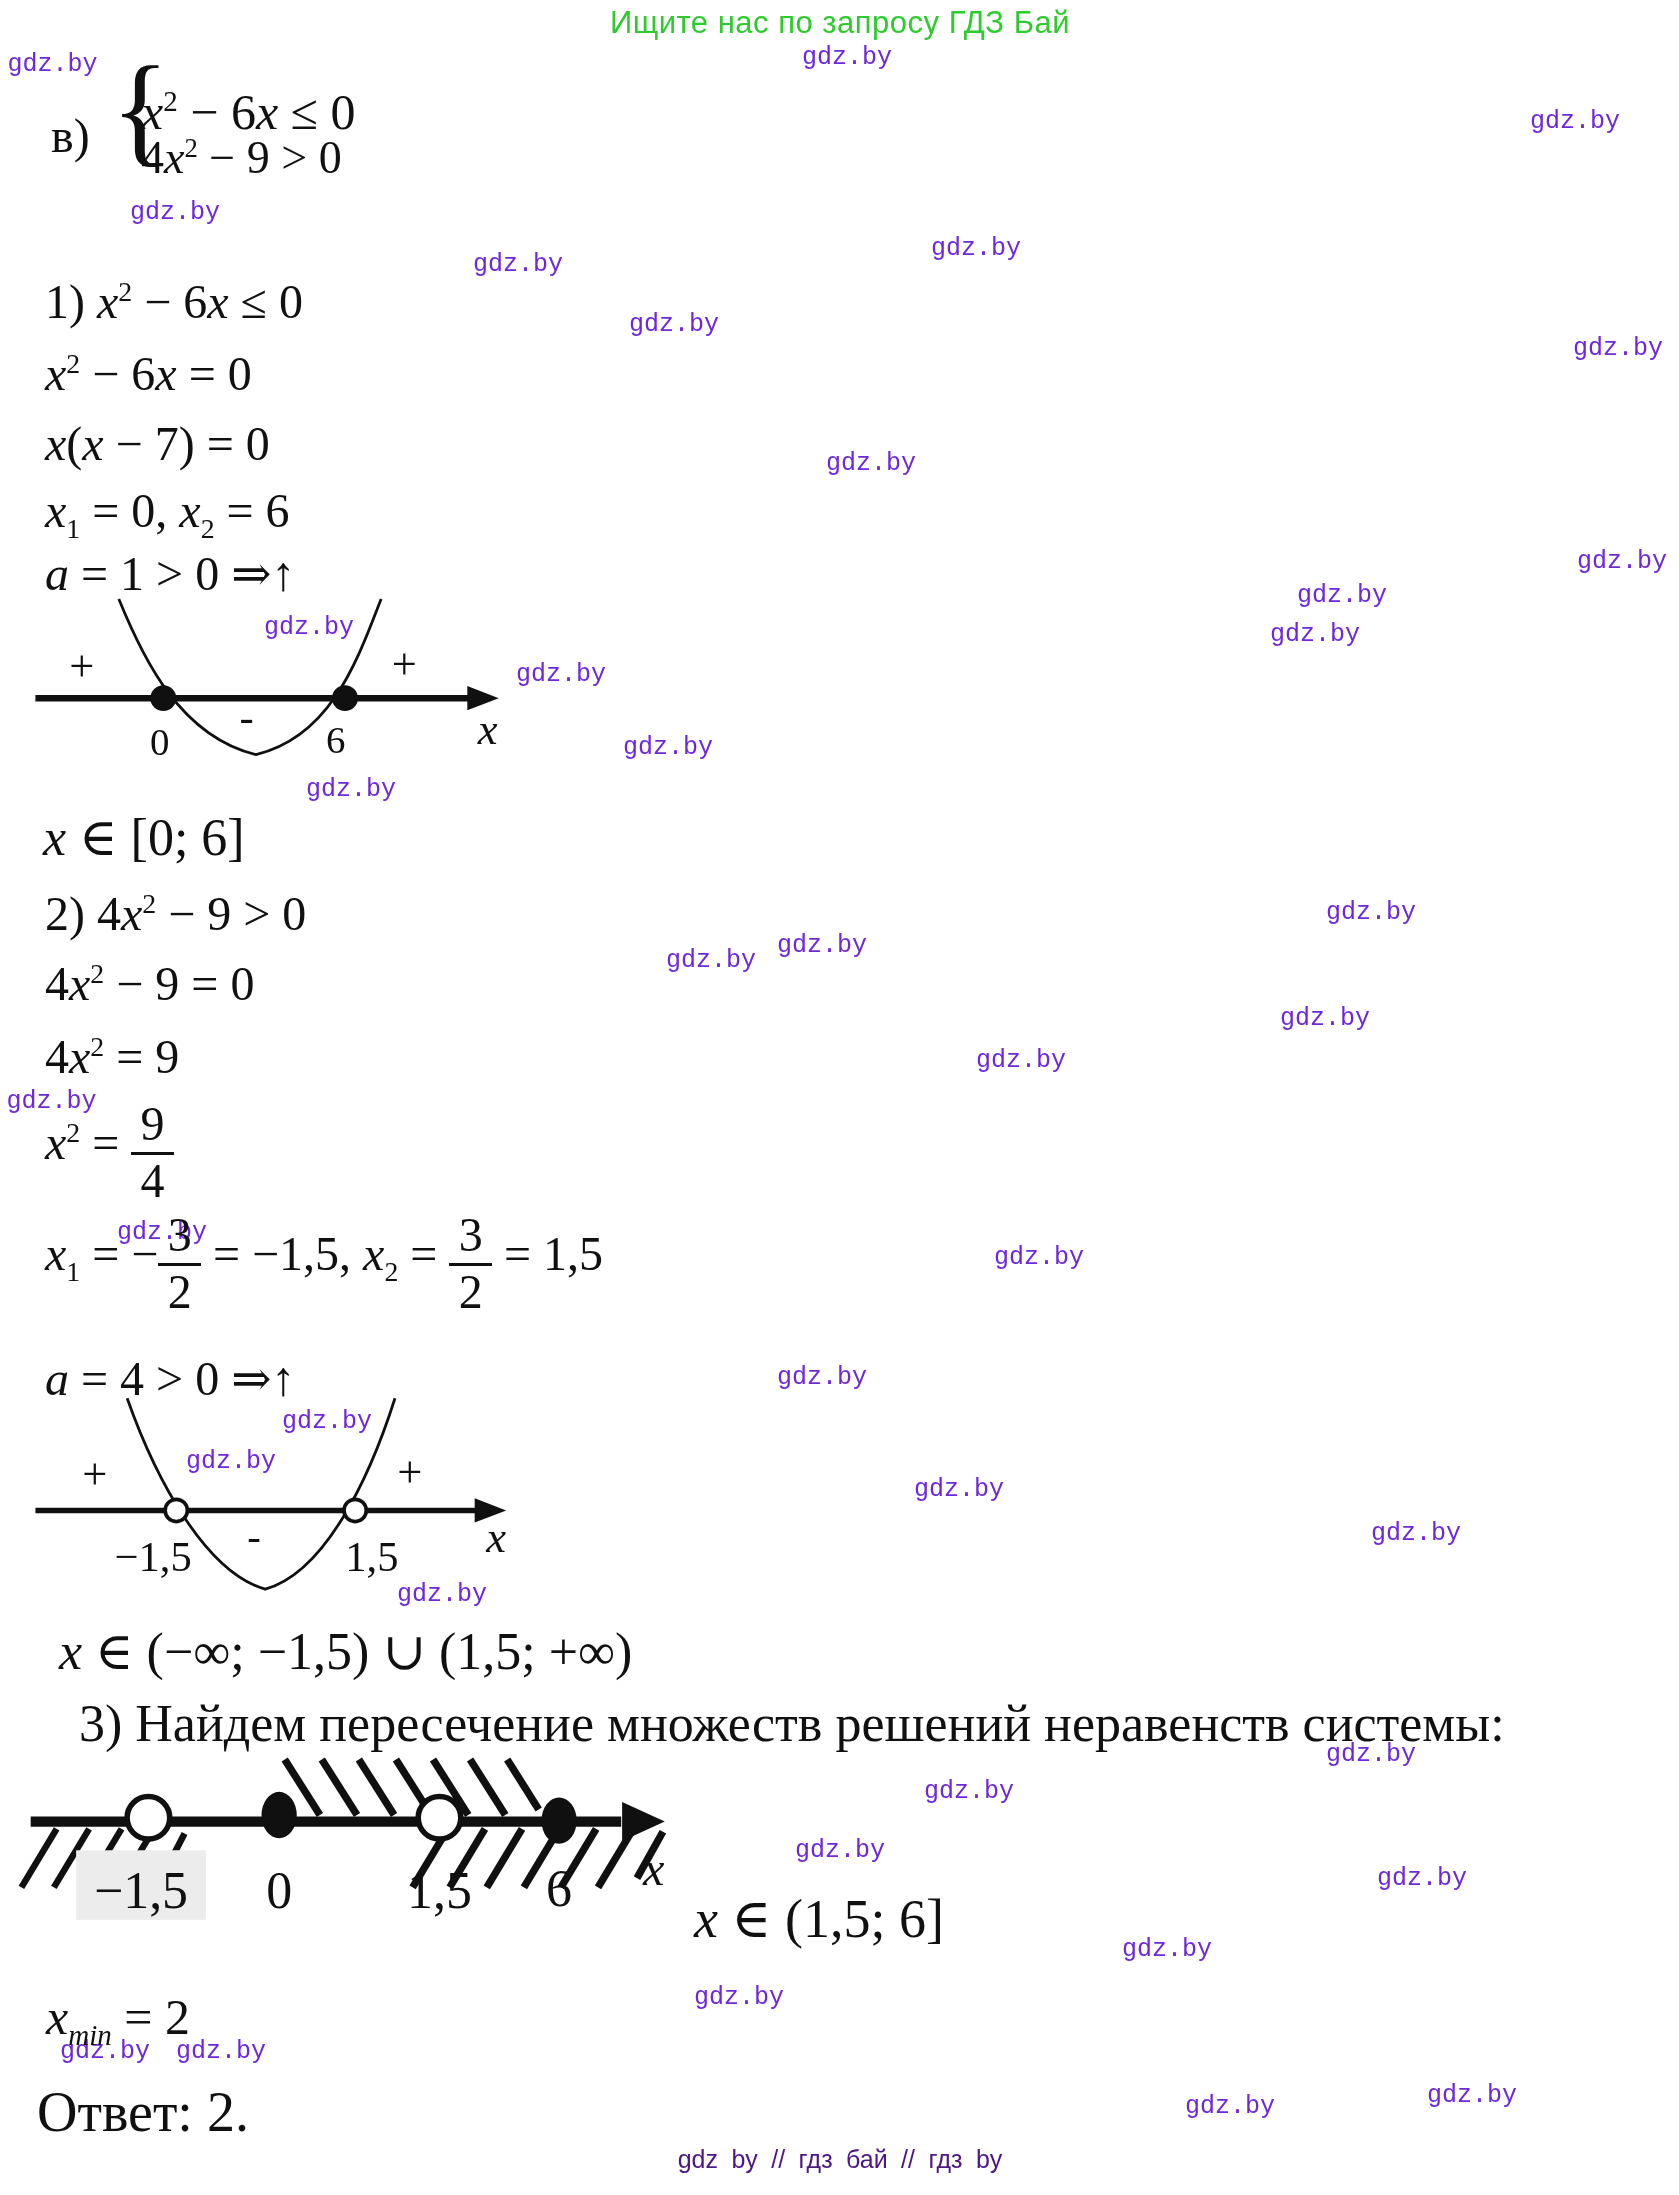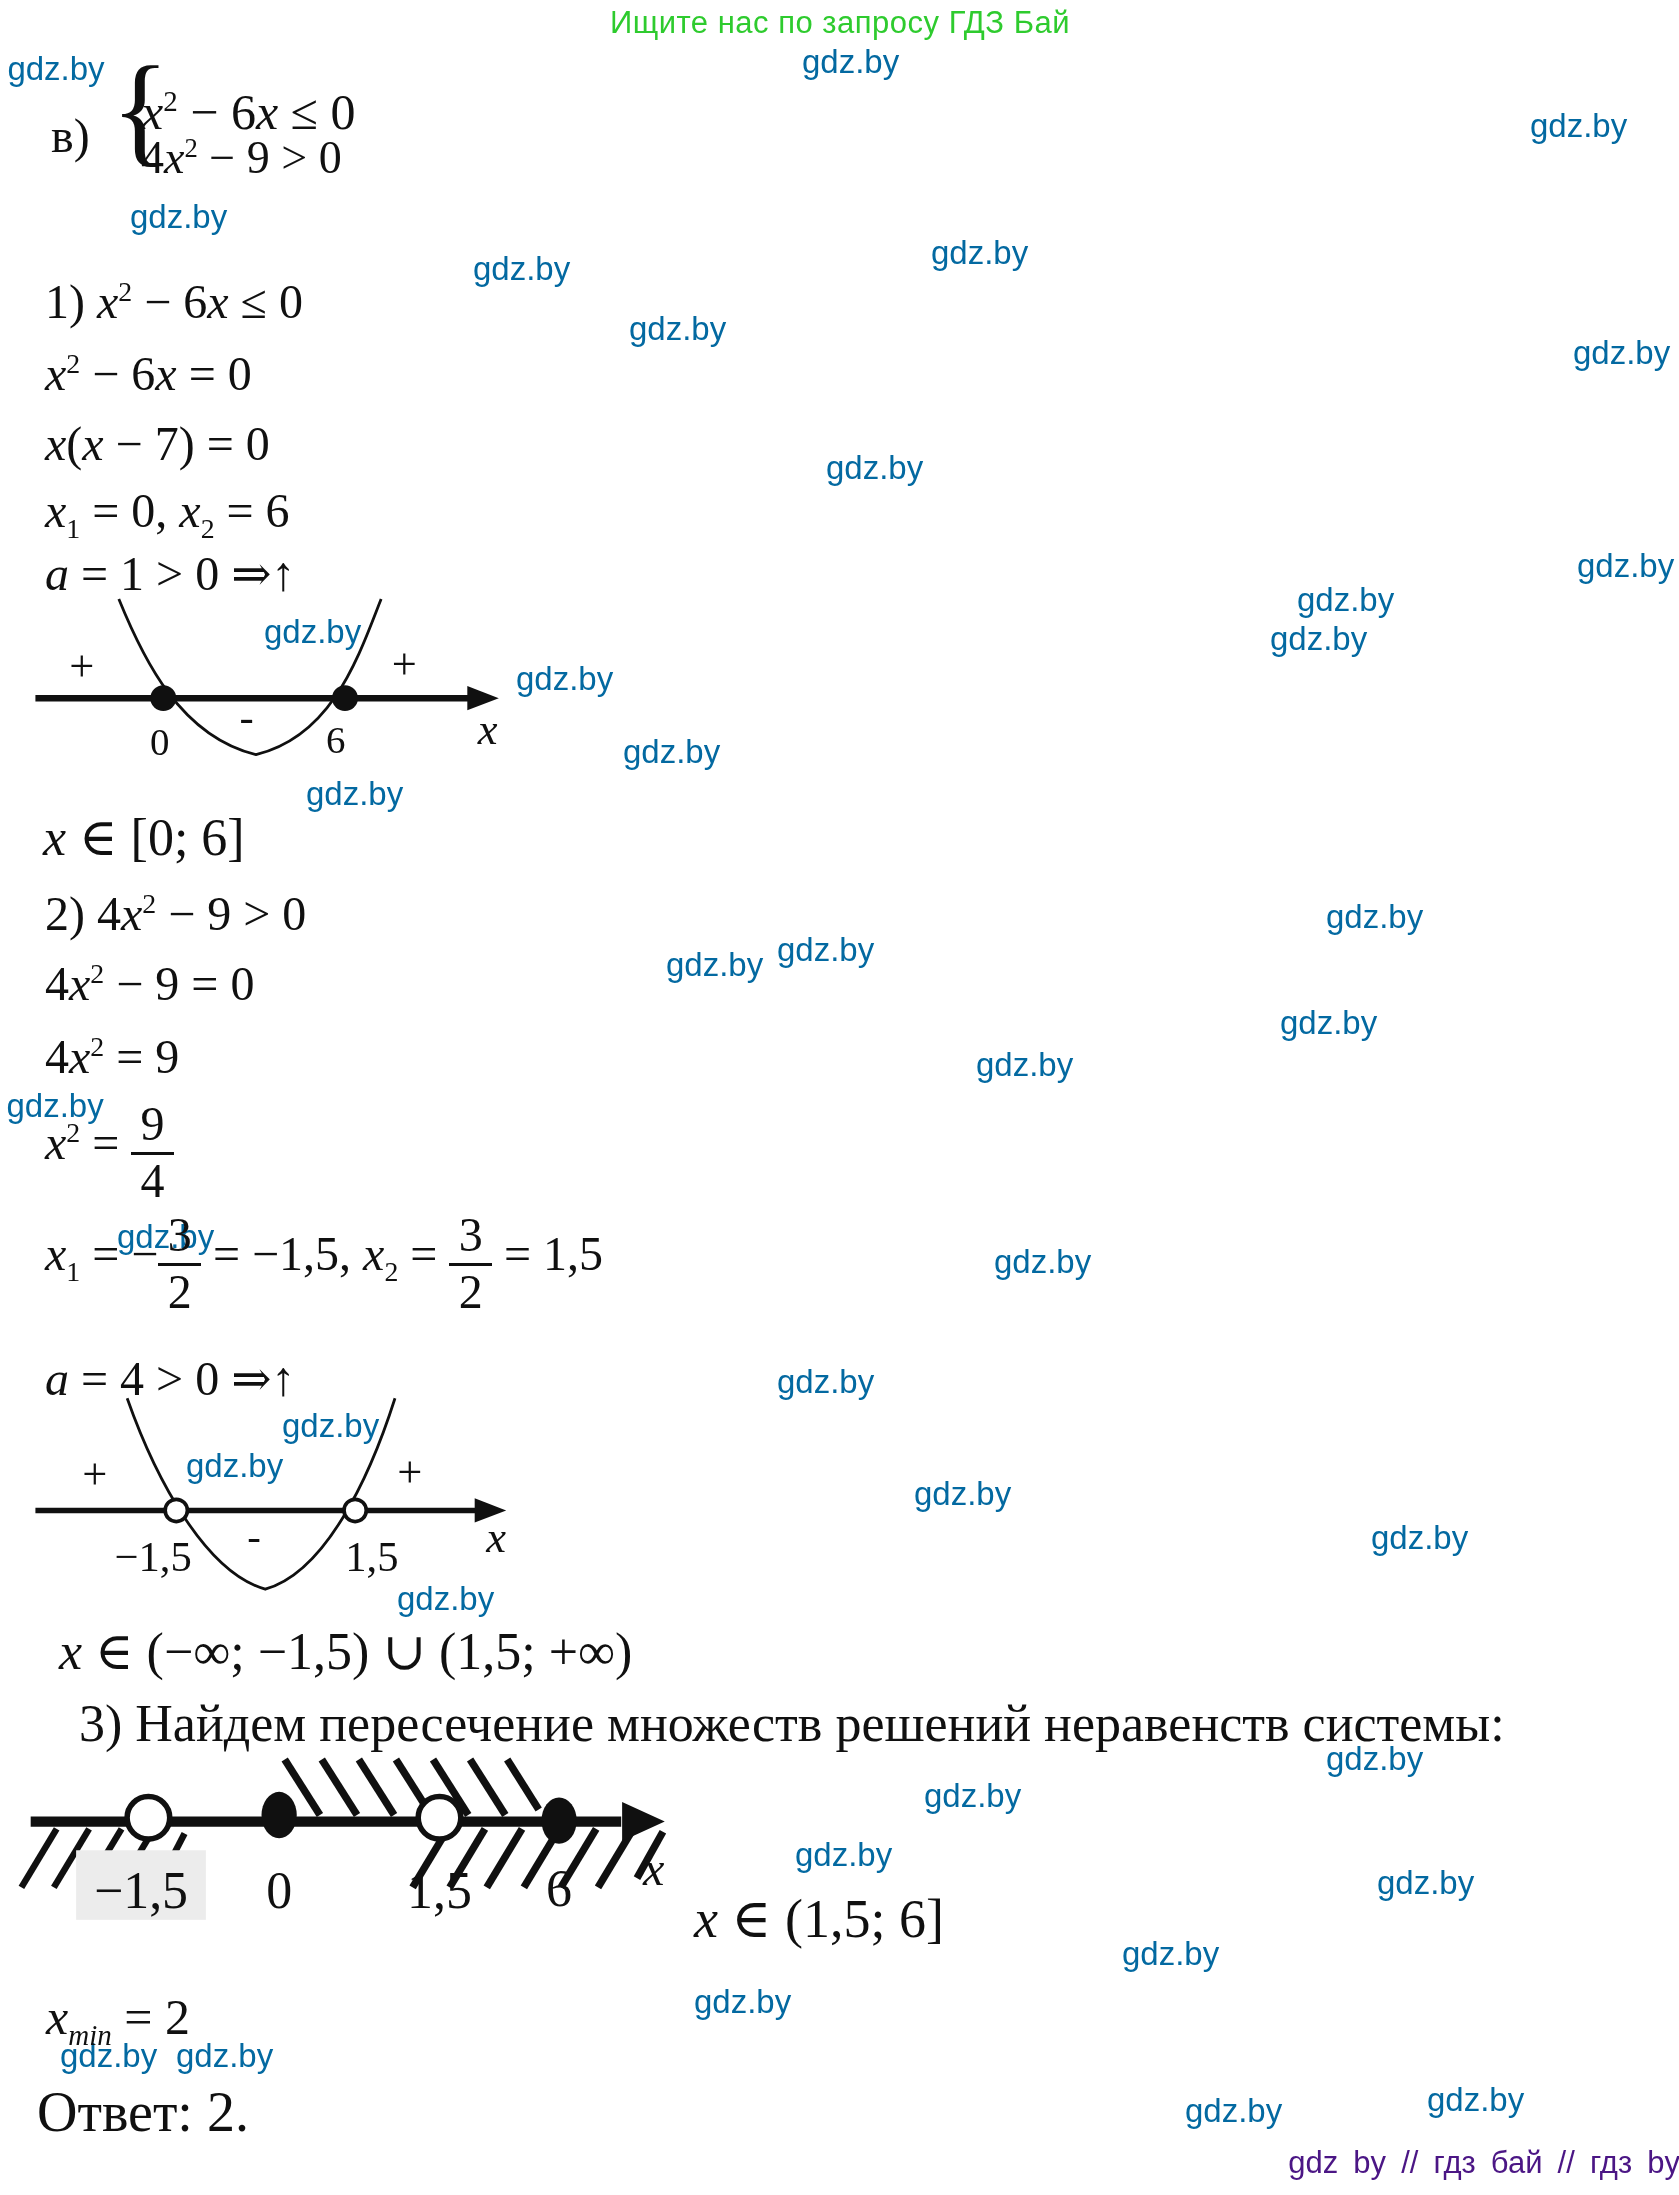--- a/index.html
+++ b/index.html
@@ -9,27 +9,27 @@
     font-family:"Liberation Serif","DejaVu Serif",serif;
   }
   #canvas { position:absolute; left:0; top:0; width:1680px; height:2196px; background:#ffffff; }
 
   .promo-header {
     position:absolute; top:4.6px; left:0; width:100%; text-align:center;
     font-family:Liberation Sans, sans-serif;
     font-size:31px; font-weight:500; color:#2ecb2e; letter-spacing:0.5px;
   }
   .footer {
-    position:absolute; top:2145px; left:0; width:100%; text-align:right;
+    position:absolute; top:2145px; left:0; width:100%; text-align:center;
     font-family:"Liberation Sans","DejaVu Sans",sans-serif;
-    font-size:31px; font-weight:500; color:#4b1685; word-spacing:6.5px;
+    font-size:25px; font-weight:500; color:#4b1685; word-spacing:6.5px;
   }
   .wm {
-    position:absolute; font-family:Liberation Sans, sans-serif;
-    font-size:33px; color:#0369a1; white-space:nowrap; line-height:1;
+    position:absolute; font-family:Liberation Mono, monospace;
+    font-size:25px; color:#6d28d9; white-space:nowrap; line-height:1;
   }
   .formula {
     position:absolute; color:#101010; white-space:nowrap; line-height:1.12;
     font-family:"Liberation Serif","DejaVu Serif",serif;
   }
   .vi { font-style:italic; }
   .formula sup { font-size:58%; vertical-align:super; line-height:0; }
   .formula sub { font-size:58%; vertical-align:sub; line-height:0; }
   .frac { display:inline-block; text-align:center; vertical-align:-0.78em; line-height:1; }
   .frac .num { display:block; padding:0 9.3px 3.7px; }

